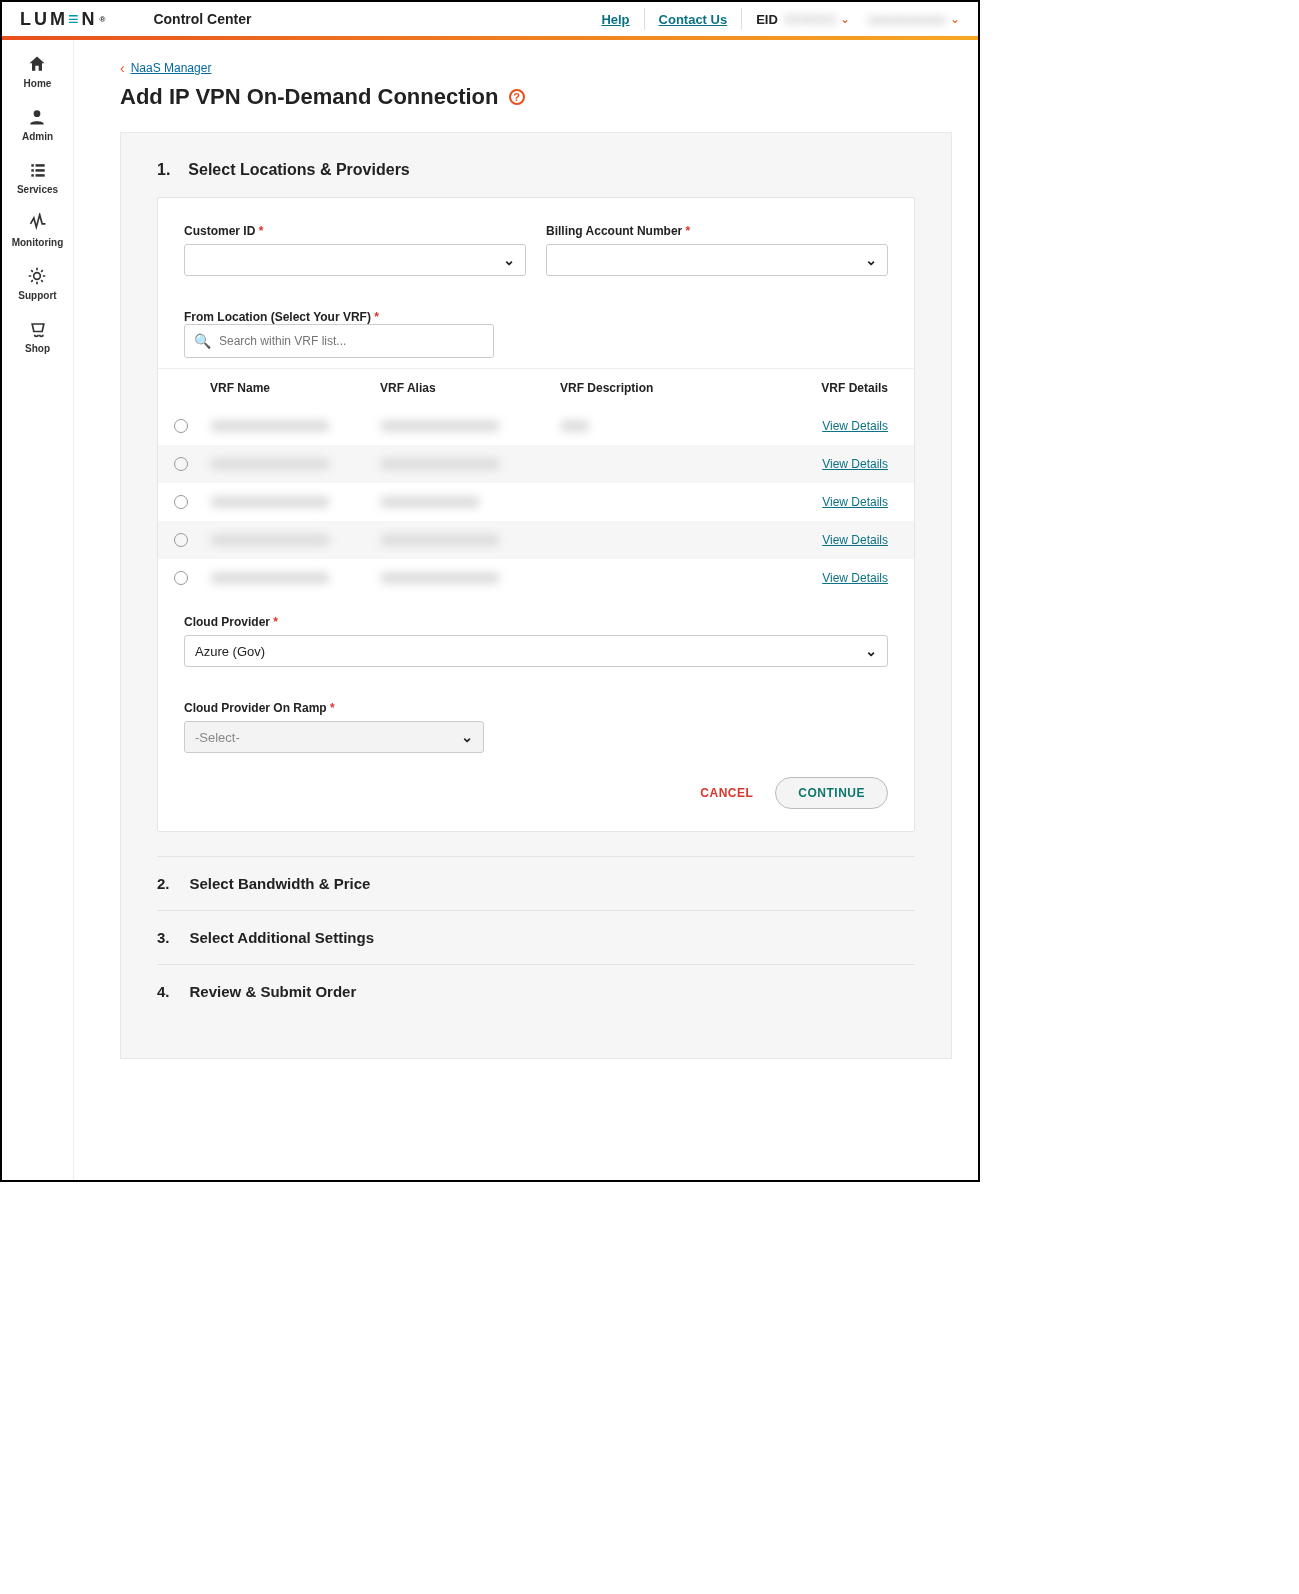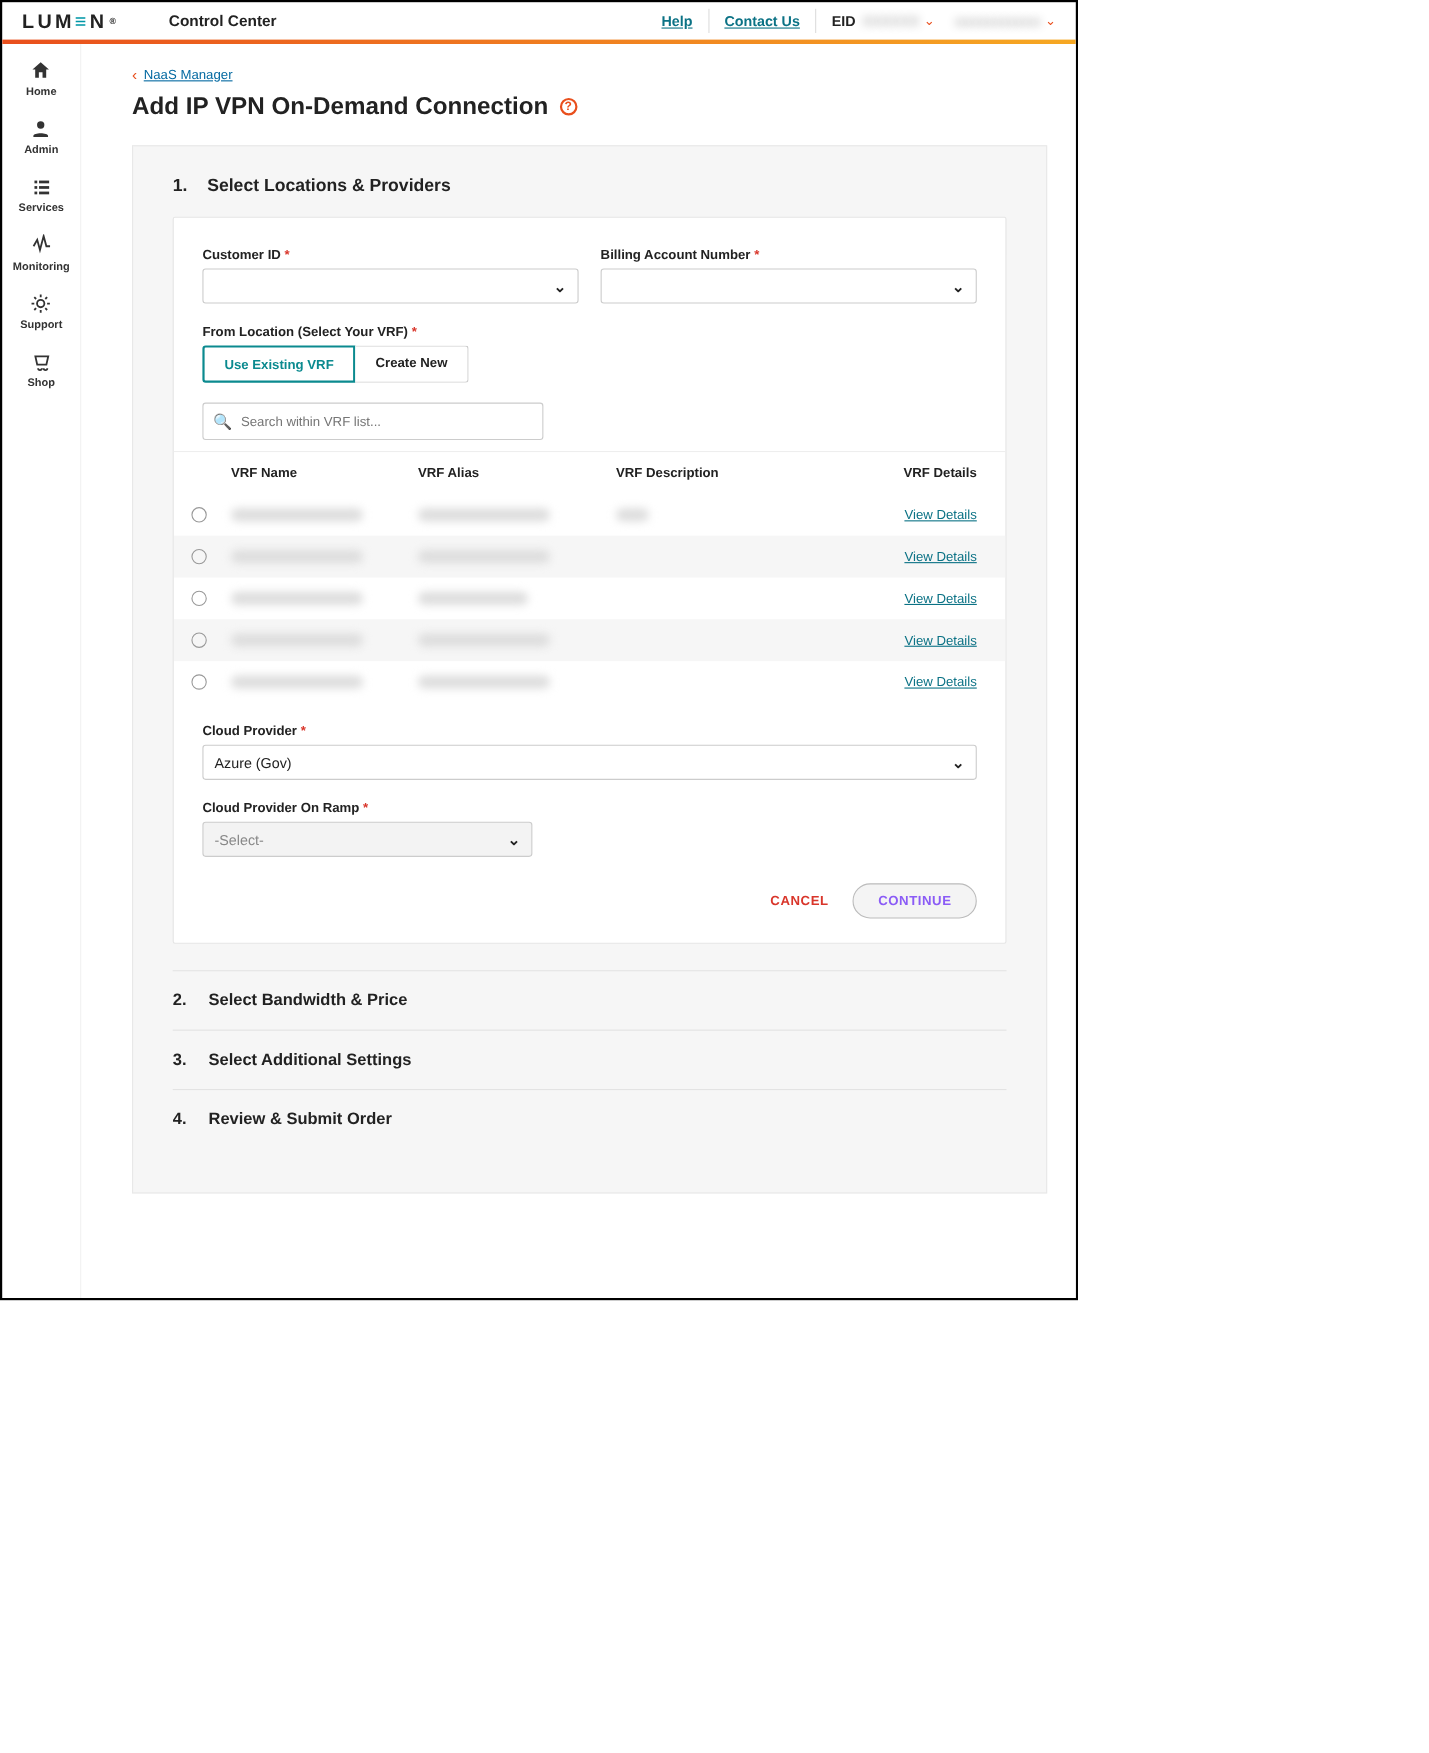--- a/index.html
+++ b/index.html
@@ -68,21 +68,21 @@
     padding:28px 36px 40px;
   }
   .step-hdr { font-size:16px; font-weight:800; margin-bottom:18px; display:flex; gap:18px;}
   .step-card {
     background:#fff;
     border:1px solid #e5e5e5;
     border-radius:2px;
     padding:26px 26px 22px;
     margin-bottom:24px;
   }
-  .row { display:flex; gap:20px; margin-bottom:18px;}
+  .row { display:flex; gap:20px; margin-bottom:34px;}
   .field { flex:1; display:flex; flex-direction:column; gap:6px;}
   .label { font-size:12px; font-weight:700; }
   .req { color:#d9362b; }
   .select, .input {
     height:32px;
     border:1px solid #ccc;
     border-radius:3px;
     background:#fff;
     padding:0 10px;
     display:flex;
@@ -140,21 +140,21 @@
   .on-ramp-row .field { max-width:300px;}
   .info-circle {
     display:inline-flex; width:13px; height:13px; border:1.5px solid #333;
     border-radius:50%; align-items:center; justify-content:center;
     font-size:9px; font-weight:700; margin-left:4px;
   }
   .actions { display:flex; justify-content:flex-end; gap:22px; margin-top:24px; align-items:center;}
   .btn-cancel { color:#d9362b; font-weight:800; font-size:12px; cursor:pointer; letter-spacing:0.5px;}
   .btn-continue {
     padding:8px 22px; border:1px solid #bbb; border-radius:16px;
-    font-weight:800; font-size:12px; background:#f4f4f4; color:#8b5cf6; cursor:pointer;
+    font-weight:800; font-size:12px; background:#f4f4f4; color:#0f766e; cursor:pointer;
     letter-spacing:0.5px;
   }
   .steps-list { margin-top:4px;}
   .step-line {
     padding:18px 0;
     border-top:1px solid #e3e3e3;
     font-size:15px; font-weight:800;
     display:flex; gap:20px;
   }
   
@@ -267,24 +267,20 @@
               <span class="blur"></span>
               <span class="chev">⌄</span>
             </div>
           </div>
         </div>
 
 
         <div class="label" style="margin-top:4px">
           <span>From Location (Select Your VRF)</span> <span class="req">*</span>
         </div>
-        <div class="tab-group">
-          <div class="tab active">Use Existing VRF</div>
-          <div class="tab">Create New</div>
-        </div>
 
         <div class="search-wrap">
           <span class="mag">🔍</span>
           <input type="text" placeholder="Search within VRF list..." style="">
         </div>
 
         <div class="vrf-table">
           <div class="vrf-head">
             <span></span>
             <span>VRF Name</span>

